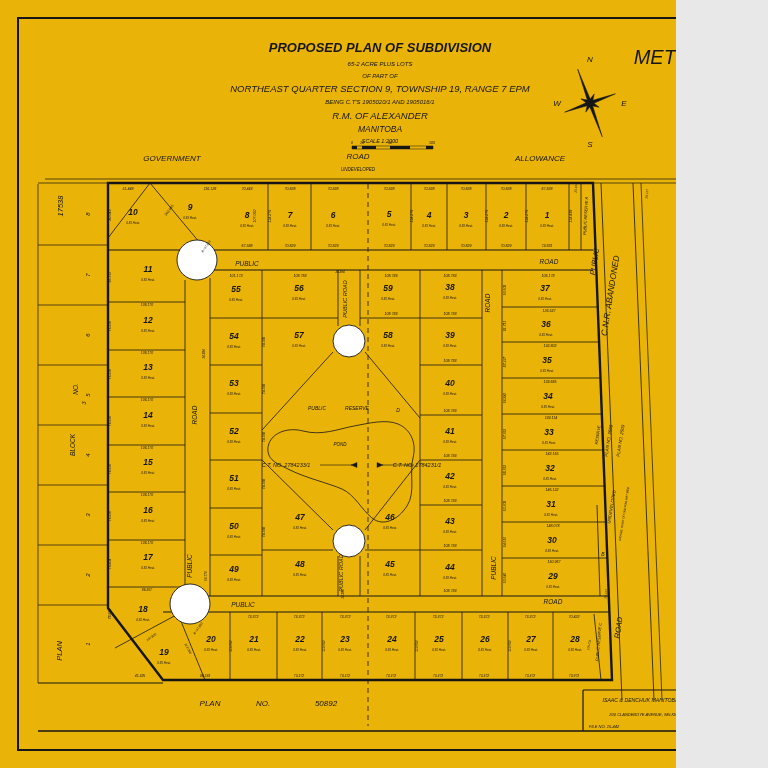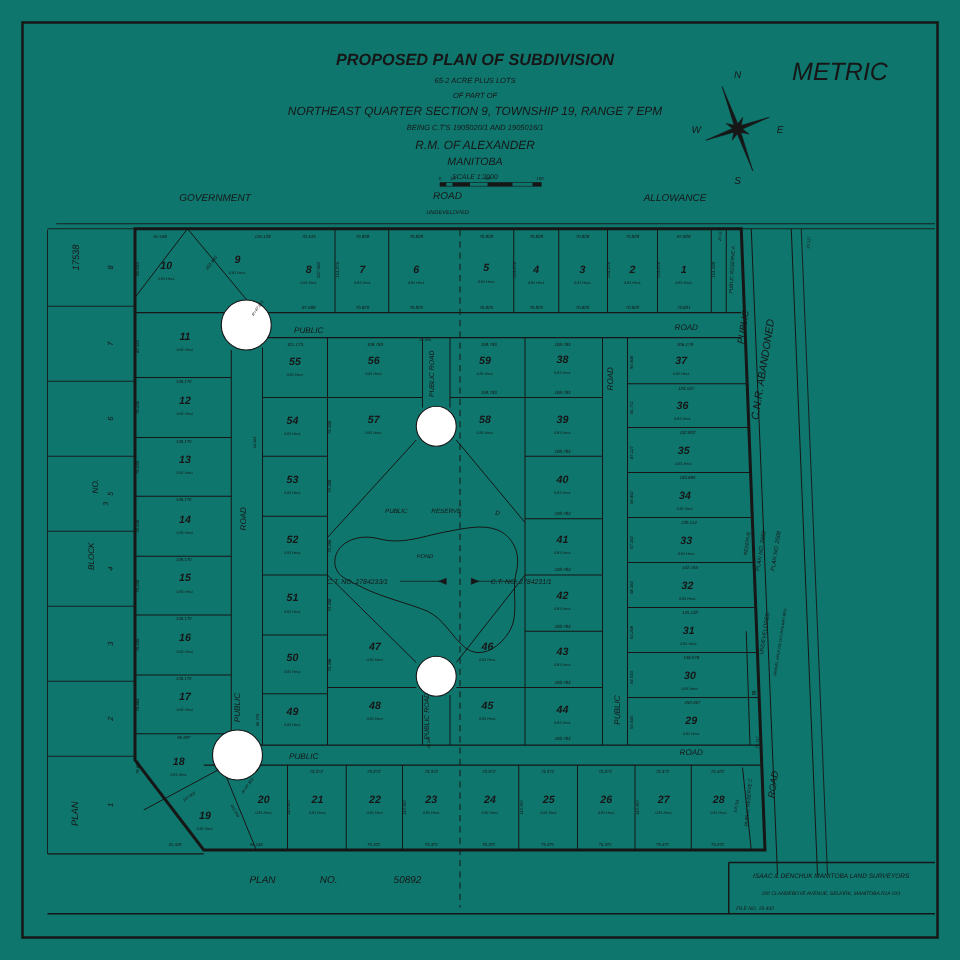--- a/index.html
+++ b/index.html
@@ -1,16 +1,16 @@
 <!DOCTYPE html>
 <html><head>
 <meta charset="utf-8">
 <style>
   html,body{margin:0;padding:0;background:#e8e8e8;}
-  .sheet{position:relative;width:768px;height:768px;background:#0f766e;overflow:hidden;text-decoration:underline;}
+  .sheet{position:relative;width:676px;height:768px;background:#eab308;overflow:hidden;text-decoration:underline;}
   svg{display:block;width:768px;height:768px;}
   svg text{font-family:"Liberation Sans",sans-serif;font-style:italic;fill:#161616;}
 </style>
 </head>
 <body>
 
 <div class="sheet">
   <svg id="plan" viewBox="0 0 768 768">
       <line x1="45" y1="179" x2="748" y2="179" stroke="#161616" stroke-width="0.7"></line>
       <line x1="38" y1="183" x2="108" y2="183" stroke="#161616" stroke-width="0.7"></line>

